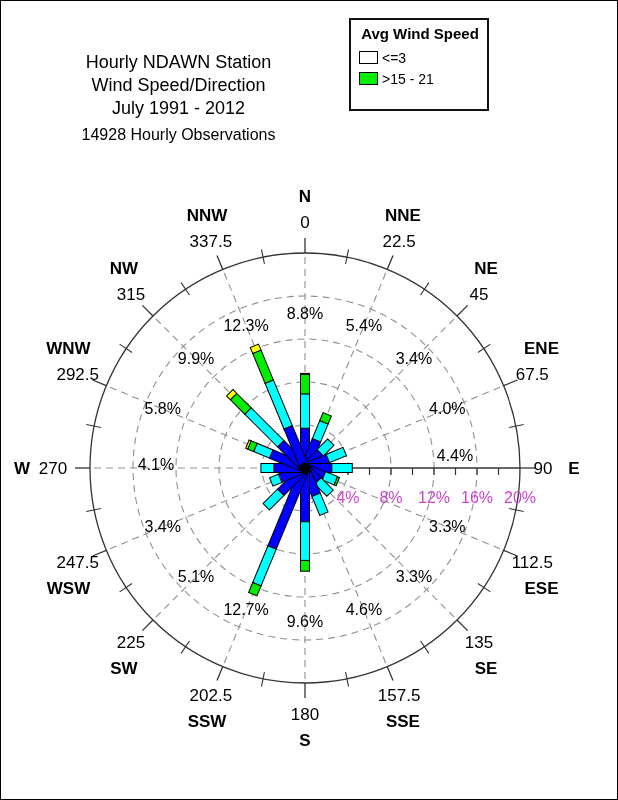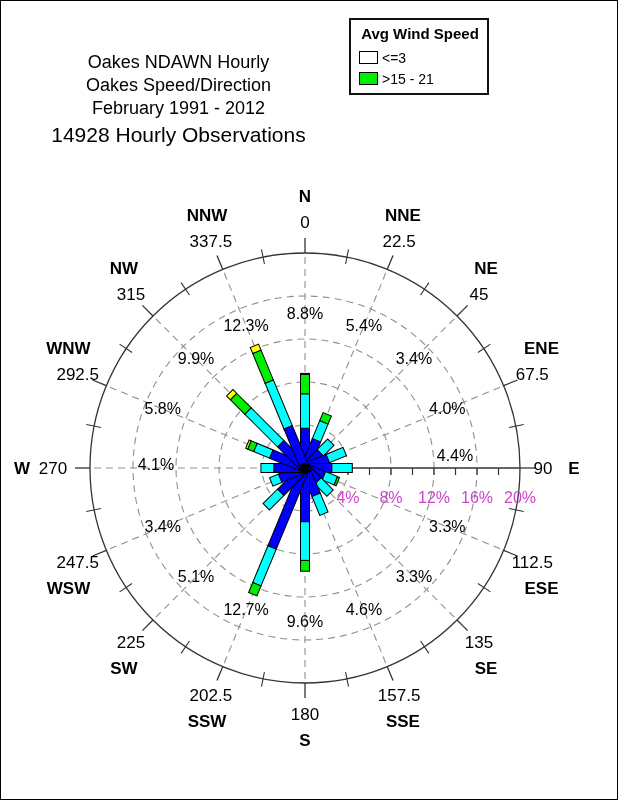--- a/index.html
+++ b/index.html
@@ -5,25 +5,25 @@
   html,body{margin:0;padding:0;background:#fff;}
   .page{
     position:relative;width:618px;height:800px;background:#fff;
     border:1px solid #000;box-sizing:border-box;overflow:hidden;
     font-family:"Liberation Sans", sans-serif;color:#000;
   }
   .title-block{
     position:absolute;left:20px;top:50px;width:315px;
     text-align:center;line-height:23px;font-size:18px;
   }
-  .title-block .obs-line{font-size:21px;margin-top:3px;}
+  .title-block .obs-line{font-size:16px;margin-top:3px;}
   .legend{
     position:absolute;left:348px;top:17px;width:140px;
     background:#fff;border:2px solid #111;box-sizing:border-box;
-    padding:5px 6px 4px 8px;
+    padding:5px 6px 20px 8px;
   }
   .legend-title{font-weight:bold;font-size:15px;text-align:center;line-height:18px;}
   .legend-rows{margin-top:4px;}
   .legend-row{display:flex;align-items:center;height:21px;}
   .legend-swatch{
     width:17px;height:11px;border:1px solid #000;flex:0 0 auto;
     margin-right:4px;box-sizing:content-box;
   }
   .legend-label{font-size:14px;white-space:nowrap;}
   svg{position:absolute;left:0;top:0;}
@@ -223,23 +223,23 @@
       <text x="21" y="473" text-anchor="middle" font-size="17" font-family="&quot;Liberation Sans&quot;, sans-serif" fill="#000" font-weight="bold">W</text>
       <text x="76.7256350022235" y="378.8598756381879" text-anchor="middle" font-size="17" font-family="&quot;Liberation Sans&quot;, sans-serif" fill="#000">292.5</text>
       <text x="67.48683967711064" y="352.8598756381879" text-anchor="middle" font-size="17" font-family="&quot;Liberation Sans&quot;, sans-serif" fill="#000" font-weight="bold">WNW</text>
       <text x="130.05173182810927" y="299.0517318281094" text-anchor="middle" font-size="17" font-family="&quot;Liberation Sans&quot;, sans-serif" fill="#000">315</text>
       <text x="122.9806640162438" y="273.0517318281094" text-anchor="middle" font-size="17" font-family="&quot;Liberation Sans&quot;, sans-serif" fill="#000" font-weight="bold">NW</text>
       <text x="209.859875638188" y="245.72563500222344" text-anchor="middle" font-size="17" font-family="&quot;Liberation Sans&quot;, sans-serif" fill="#000">337.5</text>
       <text x="206.0330413145371" y="219.72563500222344" text-anchor="middle" font-size="17" font-family="&quot;Liberation Sans&quot;, sans-serif" fill="#000" font-weight="bold">NNW</text>
     </svg>
 
   <div class="title-block">
-    <div>Oakes NDAWN Hourly</div>
-    <div>Oakes Speed/Direction</div>
-    <div>February 1991 - 2012</div>
+    <div>Hourly NDAWN Station</div>
+    <div>Wind Speed/Direction</div>
+    <div>July 1991 - 2012</div>
     <div class="obs-line">14928 Hourly Observations</div>
   </div>
 
   <div class="legend">
     <div class="legend-title">Avg Wind Speed</div>
     <div class="legend-rows" id="legend-entries">
         <div class="legend-row">
           <span class="legend-swatch" style="background: rgb(255, 255, 255);"></span>
           <span class="legend-label">&lt;=3</span>
         </div>

